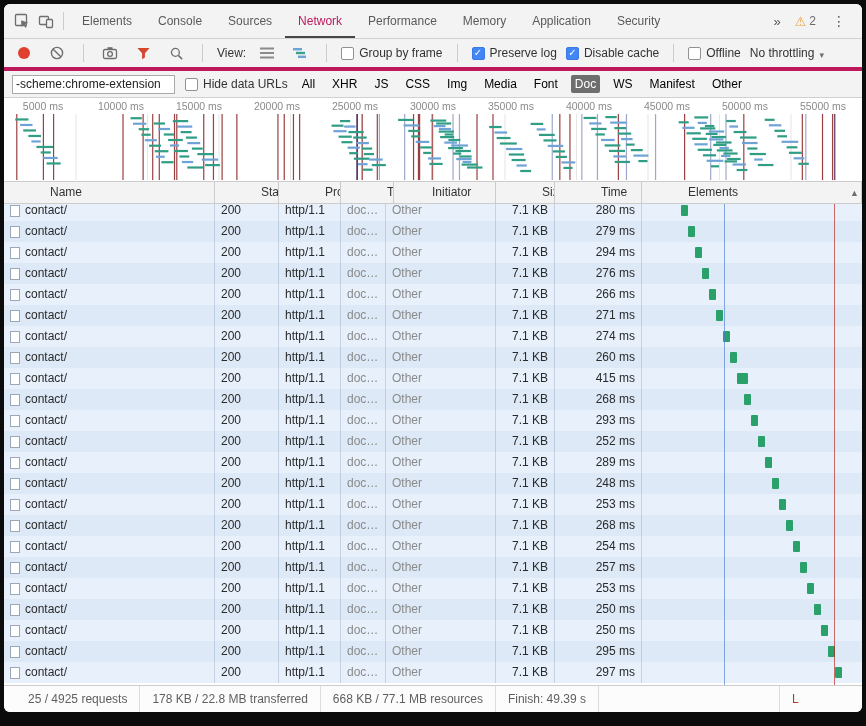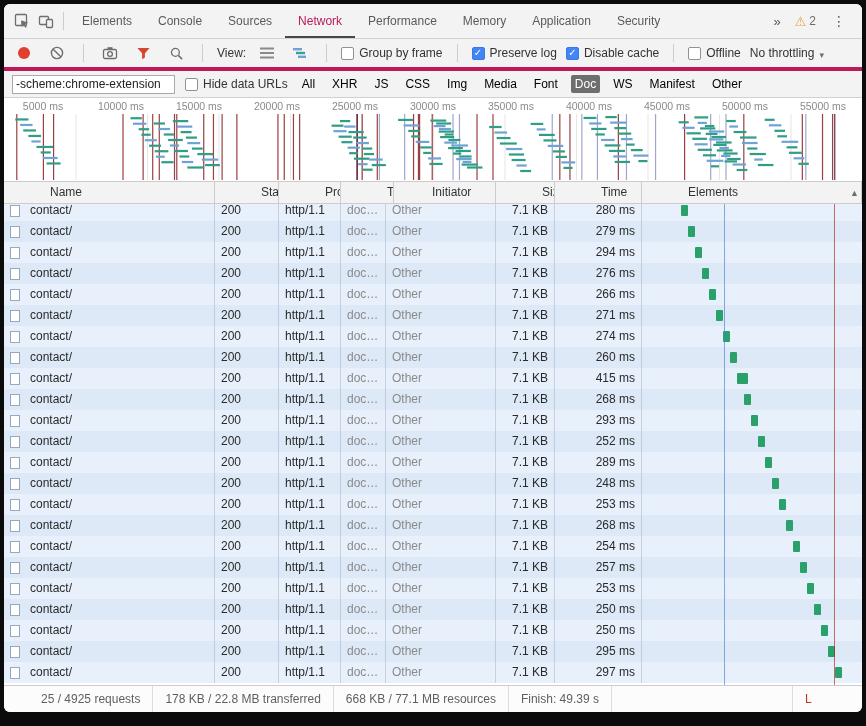--- a/index.html
+++ b/index.html
@@ -73,30 +73,30 @@
   .sortarrow { position: absolute; right: 3px; top: 0; line-height: 22px; font-size: 9px; color: #6e6e6e; }
   .rows { flex: 1 1 auto; overflow: hidden; position: relative; background: #fff; }
   .row { height: 21px; }
   .row:first-child { margin-top: -4px; }
   .row .cell {
     line-height: 21px; font-size: 12px; color: #2a2a2a; padding: 0 6px;
     border-right: 1px solid rgba(100,120,150,0.25); white-space: nowrap; overflow: hidden;
   }
   .row .c-type, .row .c-initiator { color: #8a8a8a; }
   .row .c-size, .row .c-time { text-align: right; }
-  .namecell { display: flex; align-items: center; gap: 10px; }
+  .namecell { display: flex; align-items: center; gap: 5px; }
   .docicon { width: 10px; height: 12px; border: 1px solid #9aa7b8; background: #fff; flex: 0 0 auto; }
   .wfcell { position: relative; border-right: none !important; }
   .wfbar { position: absolute; top: 5px; height: 11px; border-radius: 1px; }
   .marker { position: absolute; top: 0; bottom: 0; width: 1px; z-index: 3; }
   
   .statusbar {
     flex: 0 0 27px; border-top: 1px solid #ccc; background: #fcfcfc;
     display: flex; align-items: center; font-size: 12px; color: #5f5f5f;
-    padding-left: 37px; overflow: hidden; white-space: nowrap;
+    padding-left: 24px; overflow: hidden; white-space: nowrap;
   }
   .sitems { display: flex; align-items: center; height: 100%; }
   .sdiv { width: 1px; height: 100%; background: #dcdcdc; margin: 0 12px; flex: 0 0 auto; align-self: stretch; }
   .sitem { white-space: nowrap; }
   .sitem.dcl { color: #2b63c6; margin-top: 45px; }
   .sitem.load { color: #c03522; }
   svg.ic { display: block; }
 </style>
 </head>
 <body>

